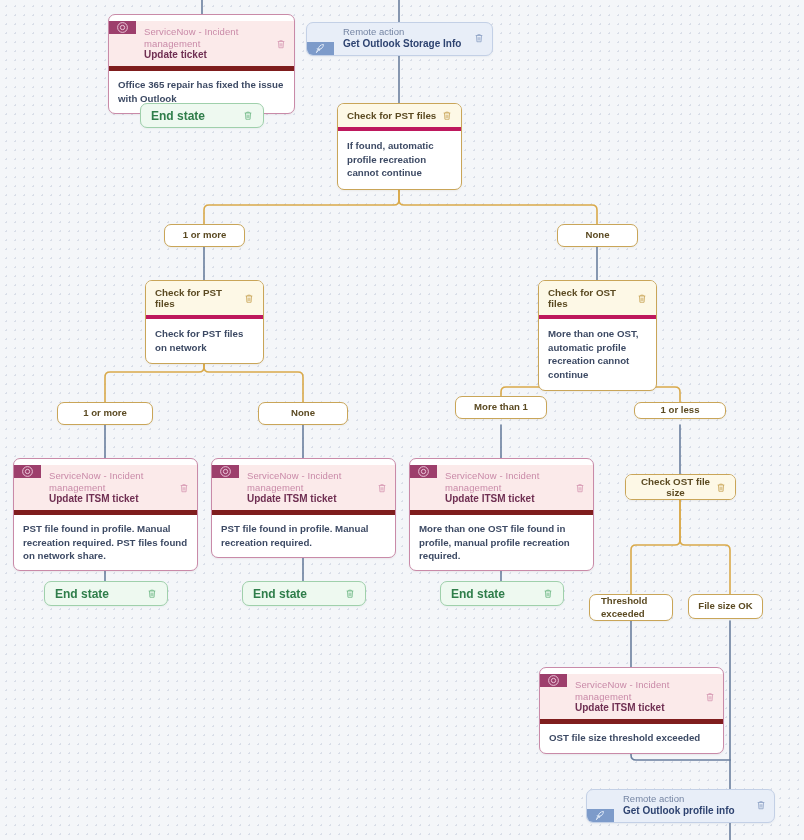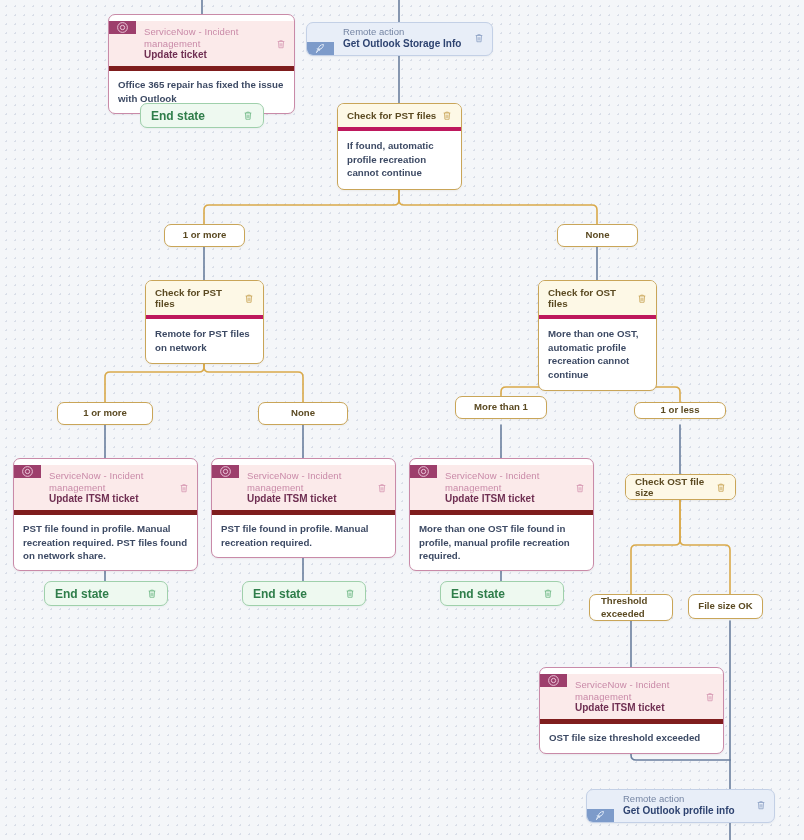--- a/index.html
+++ b/index.html
@@ -239,21 +239,21 @@
 
   <div class="node cond" style="left:145px; top:280px; width:119px;">
     <div class="hdr">
       <span>Check for PST files</span>
       <span>
         <svg class="trash" viewBox="0 0 24 24" fill="none" stroke="#c9a558" stroke-width="2">
           <path d="M4 6h16M9 6V4h6v2M6 6l1 15h10l1-15M10 10v8M14 10v8"></path>
         </svg>
       </span>
     </div>
-    <div class="body">Remote for PST files on network</div>
+    <div class="body">Check for PST files on network</div>
   </div>
 
   <div class="node cond" style="left:538px; top:280px; width:119px;">
     <div class="hdr">
       <span>Check for OST files</span>
       <span>
         <svg class="trash" viewBox="0 0 24 24" fill="none" stroke="#c9a558" stroke-width="2">
           <path d="M4 6h16M9 6V4h6v2M6 6l1 15h10l1-15M10 10v8M14 10v8"></path>
         </svg>
       </span>
@@ -355,21 +355,21 @@
   </div>
   <div class="node endstate" style="left:440px; top:581px; width:124px; height:25px;">
     <span>End state</span>
     <span>
       <svg class="trash" viewBox="0 0 24 24" fill="none" stroke="#6fb886" stroke-width="2">
         <path d="M4 6h16M9 6V4h6v2M6 6l1 15h10l1-15M10 10v8M14 10v8"></path>
       </svg>
     </span>
   </div>
 
-  <div class="node cond no-body" style="left:625px; top:474px; width:111px; height:26px;">
+  <div class="node cond no-body" style="left:625px; top:474px; width:111px; height:26px;text-align:center;">
     <div class="hdr" style="height:100%;">
       <span>Check OST file size</span>
       <span>
         <svg class="trash" viewBox="0 0 24 24" fill="none" stroke="#c9a558" stroke-width="2">
           <path d="M4 6h16M9 6V4h6v2M6 6l1 15h10l1-15M10 10v8M14 10v8"></path>
         </svg>
       </span>
     </div>
   </div>
 

